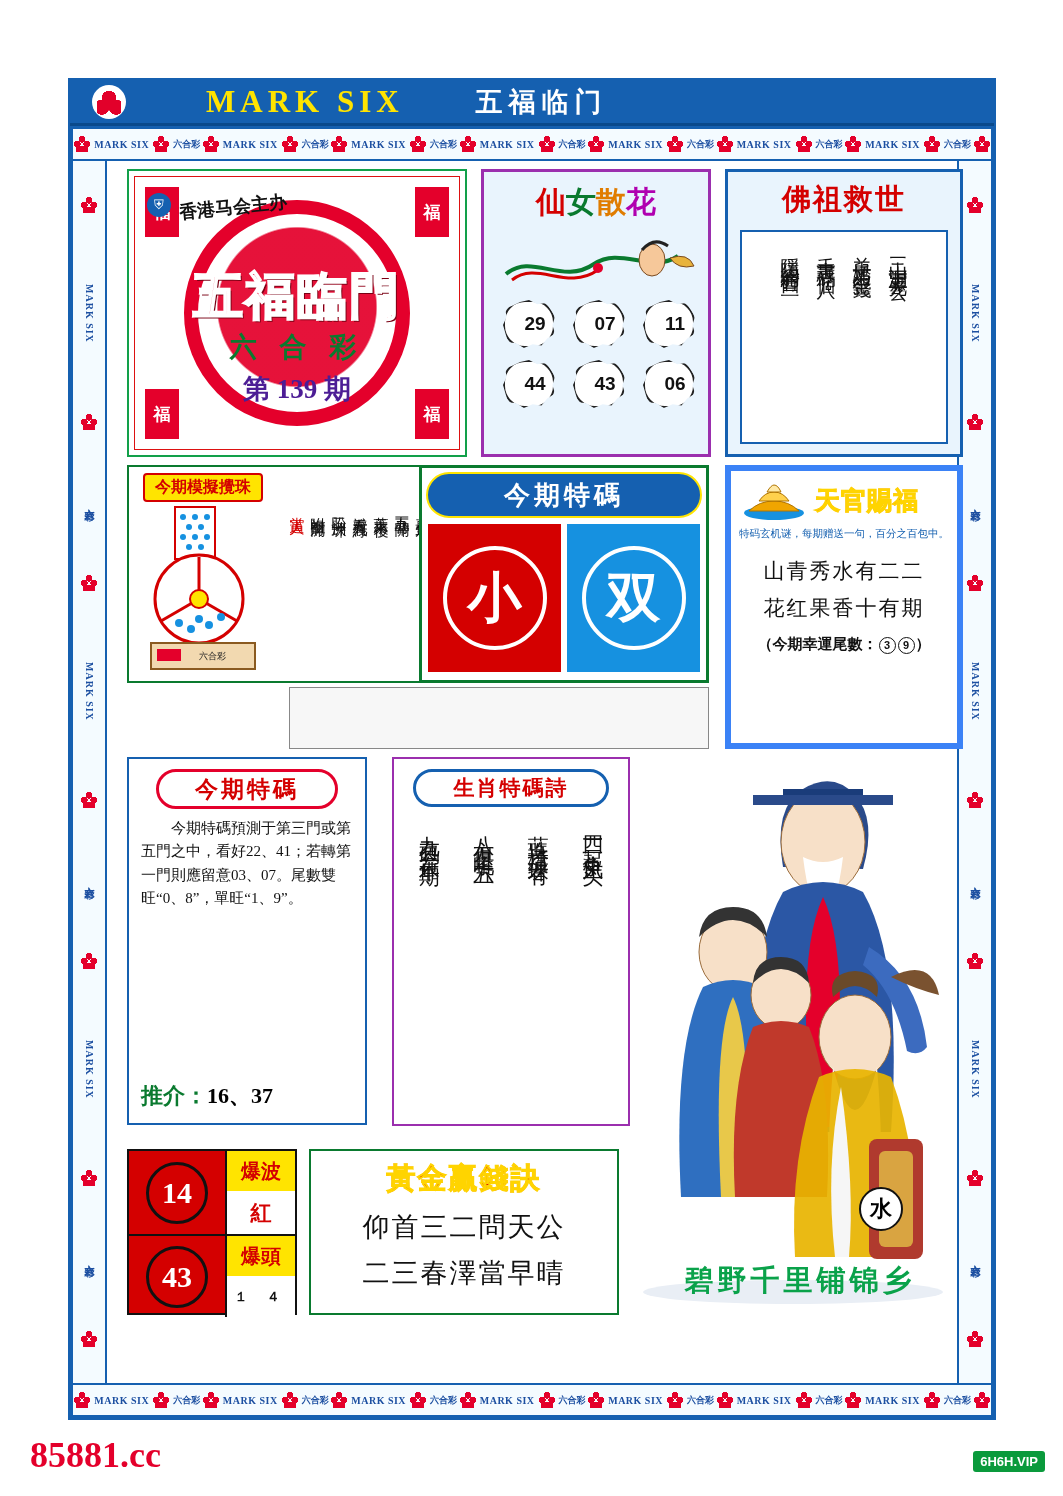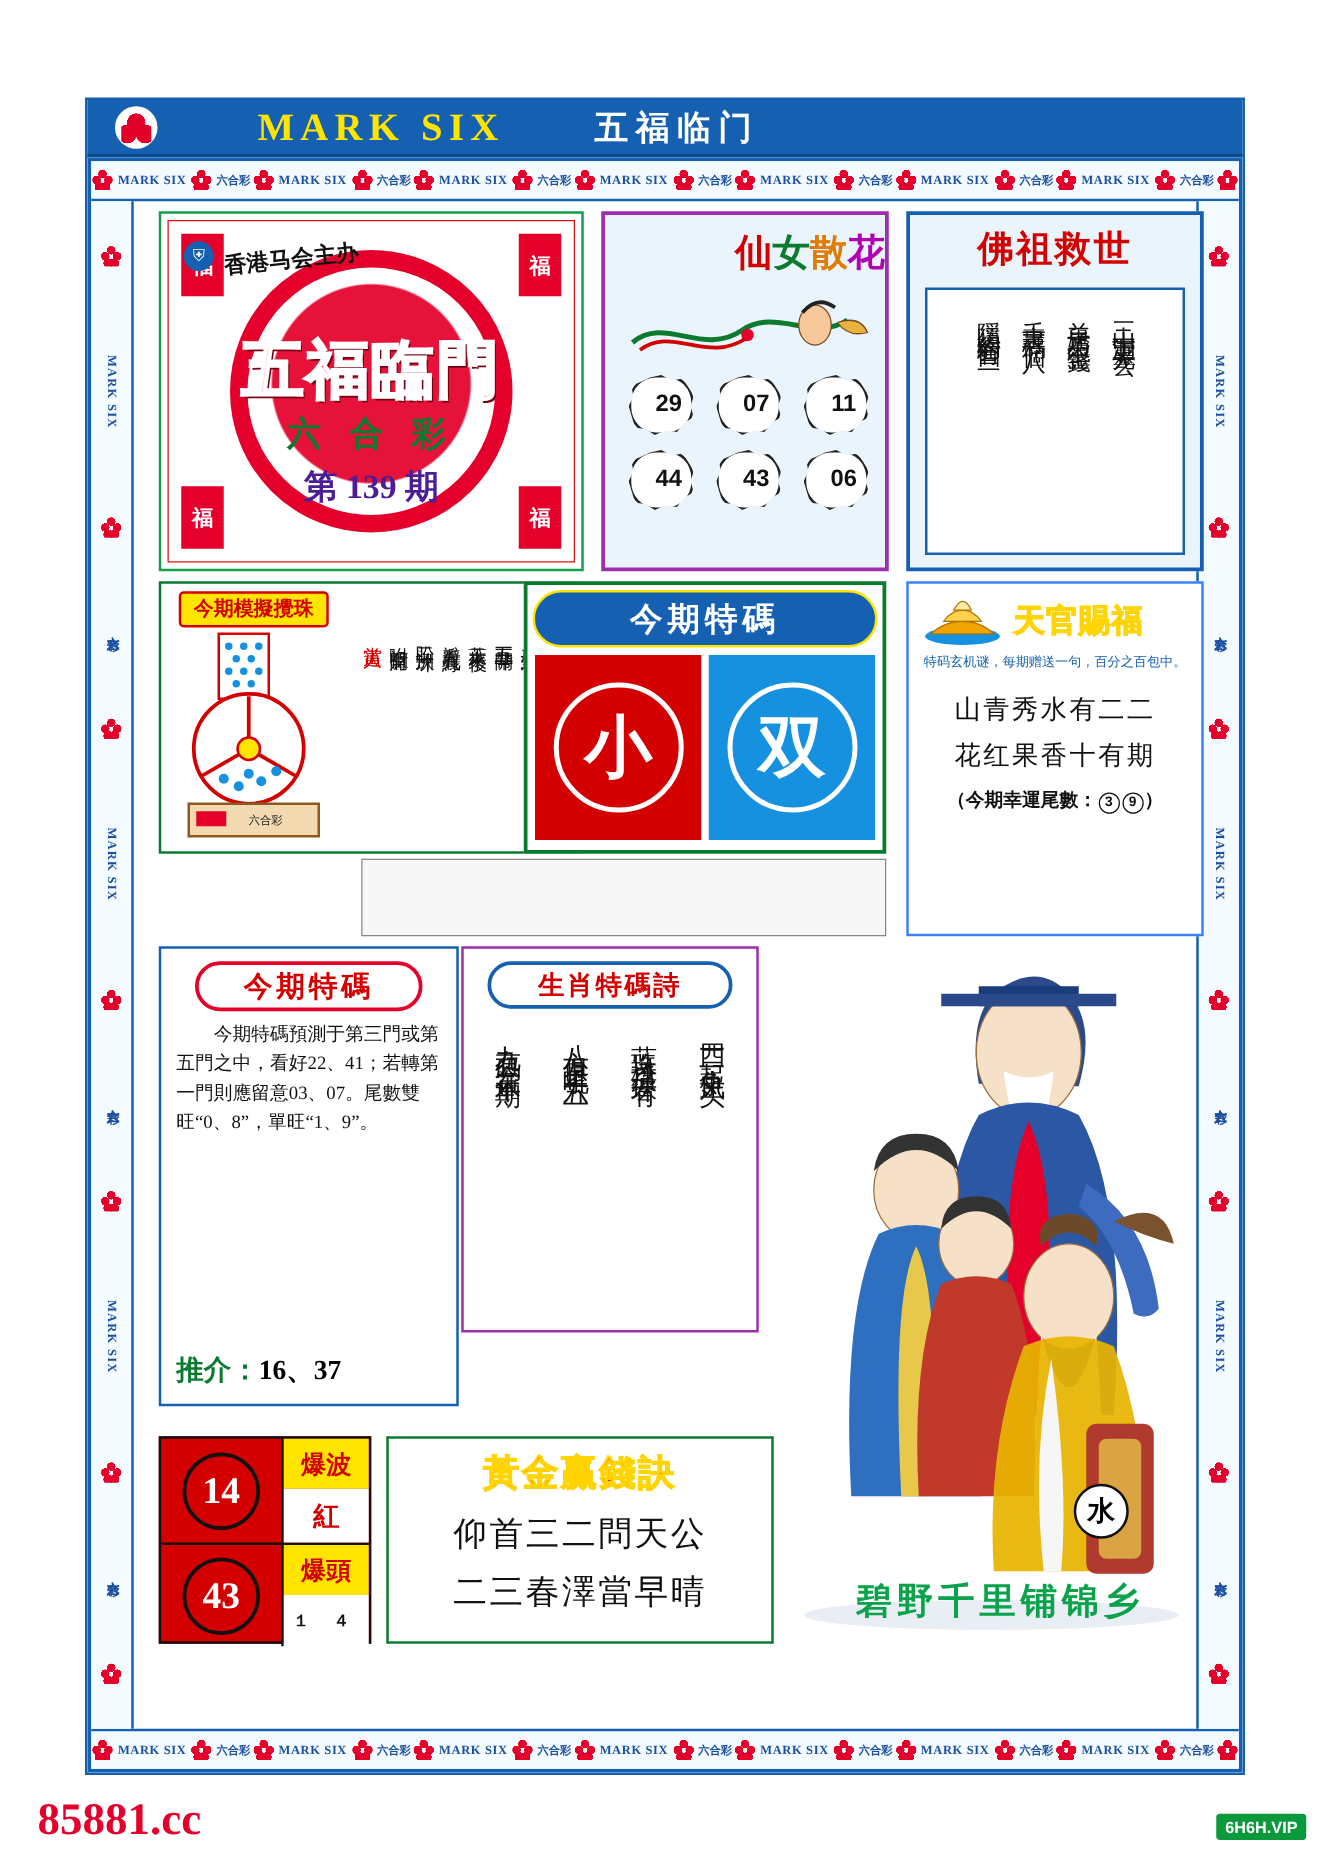--- a/index.html
+++ b/index.html
@@ -165,21 +165,21 @@
   }
   .issue {
     position:absolute; left:0; right:0; top: 200px; text-align:center;
     font-size: 27px; color: #4c1d95; font-weight: bold; font-family:"Liberation Serif", serif;
   }
 
   .fairy-box {
     position:absolute; left: 372px; top: 6px; width: 230px; height: 288px;
     border: 3px solid #9b2fae; background: #e9f4fd;
   }
-  .fairy-title { text-align:right; margin-top: 10px; font-size: 30px; font-weight:bold;
+  .fairy-title { text-align:center; margin-top: 10px; font-size: 30px; font-weight:bold;
     font-family:"Liberation Serif", serif; }
   .fairy-title .c1{color:#d40000;} .fairy-title .c2{color:#0a7a2f;}
   .fairy-title .c3{color:#e07c00;} .fairy-title .c4{color:#b000b0;}
   .dragon {
     position:absolute; left: 18px; top: 62px; width: 196px; height: 64px;
   }
   .balls { position:absolute; left: 10px; top: 128px; width: 210px; }
   .ballrow { display:flex; justify-content:space-around; margin-bottom: 12px; }
   .ball {
     width: 52px; height: 48px; position:relative;
@@ -250,21 +250,21 @@
   .tcell.red { background:#d40000; }
   .tcell.blue { background:#1691e0; }
   .tcircle {
     width: 104px; height: 104px; border-radius: 50%; border: 4px solid #fff;
     display:flex; align-items:center; justify-content:center;
     color:#fff; font-size: 54px; font-weight: bold; font-family:"Liberation Serif", serif;
   }
 
   .tian-box {
     position:absolute; left: 616px; top: 0; width: 238px; height: 284px;
-    border: 2px solid #3b82f6; background:#fff;
+    border: 6px solid #3b82f6; background:#fff;
   }
   .tian-head { display:flex; align-items:center; gap: 6px; padding: 8px 8px 0 8px; }
   .ingots { width: 70px; height: 42px; }
   .tian-title {
     font-size: 25px; font-weight:bold; color:#e4002b; -webkit-text-stroke:1px #ffd400;
     font-family:"Liberation Serif", serif; letter-spacing:1px;
   }
   .tian-note { text-align:center; color:#1560b0; font-size: 10.5px; margin-top: 6px; }
   .tian-poem { text-align:center; margin-top: 12px; font-size: 21px; color:#111;
     font-family:"Liberation Serif", serif; letter-spacing: 2px; line-height: 1.75; }
@@ -289,21 +289,21 @@
   }
   .pred-text { padding: 4px 12px 0 12px; font-size: 15px; line-height: 1.55; color:#111;
     font-family:"Liberation Serif", serif; }
   .pred-rec {
     position:absolute; left: 12px; bottom: 12px; font-size: 22px; font-weight:bold;
     font-family:"Liberation Serif", serif;
   }
   .pred-rec .g { color:#0a7a2f; }
 
   .poem-box {
-    position:absolute; left: 260px; top: 0; width: 238px; height: 309px;
+    position:absolute; left: 283px; top: 0; width: 238px; height: 369px;
     border: 2px solid #9b2fae; background:#fff;
   }
   .poem-pill {
     margin: 10px auto 6px auto; width: 196px; height: 38px; border-radius: 19px;
     border: 3px solid #1560b0; display:flex; align-items:center; justify-content:center;
     color:#d40000; font-size: 21px; font-weight:bold; font-family:"Liberation Serif", serif;
     letter-spacing: 2px;
   }
   .poem-cols {
     display:flex; flex-direction: row-reverse; justify-content: space-around;

